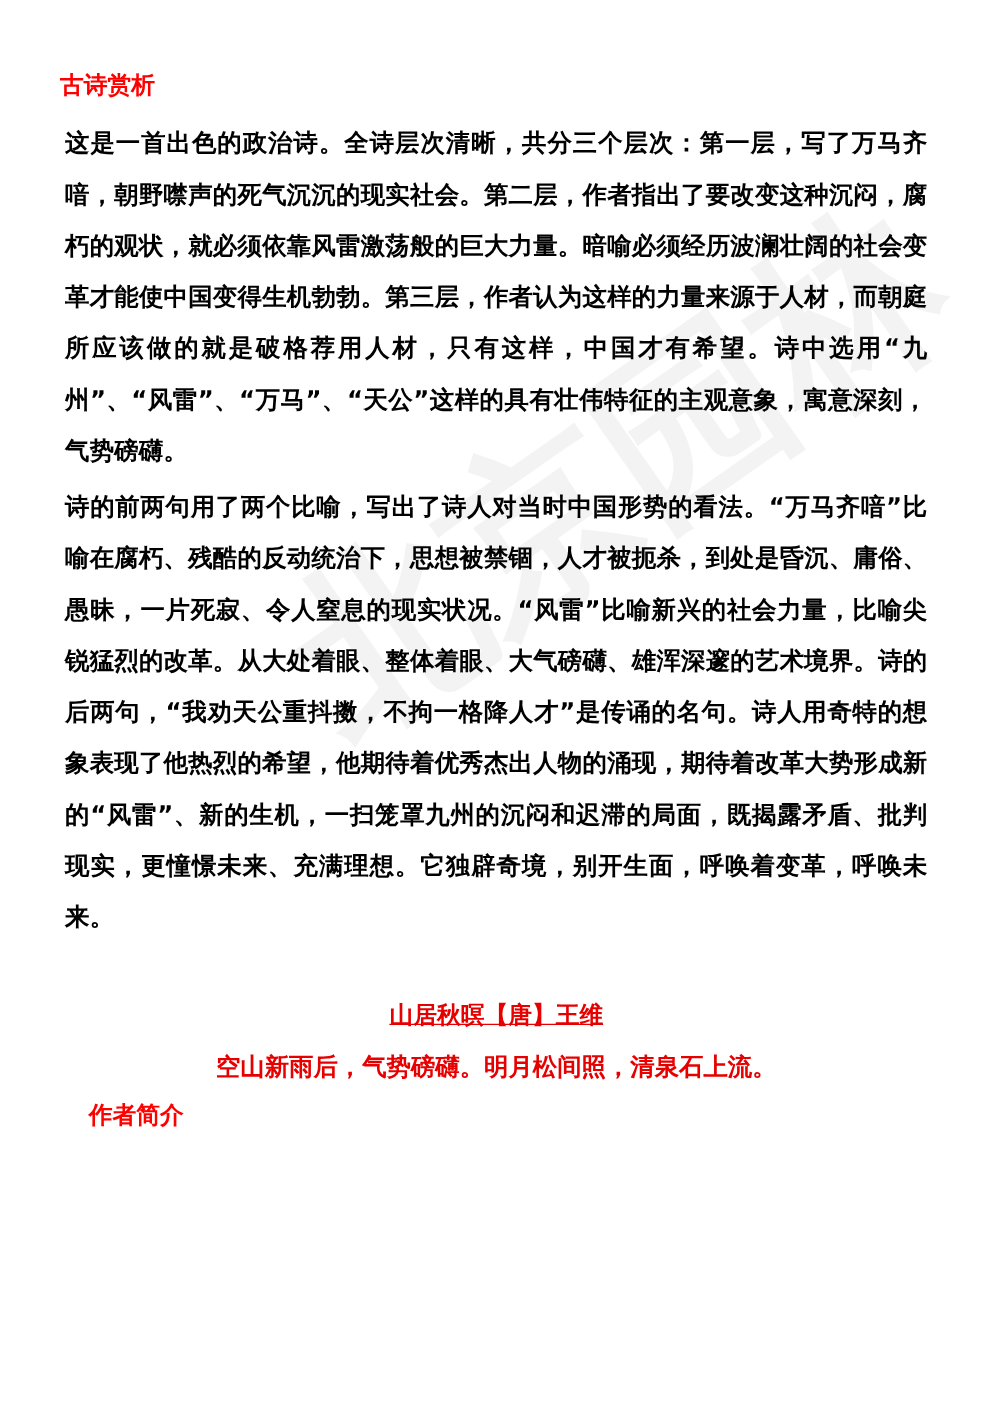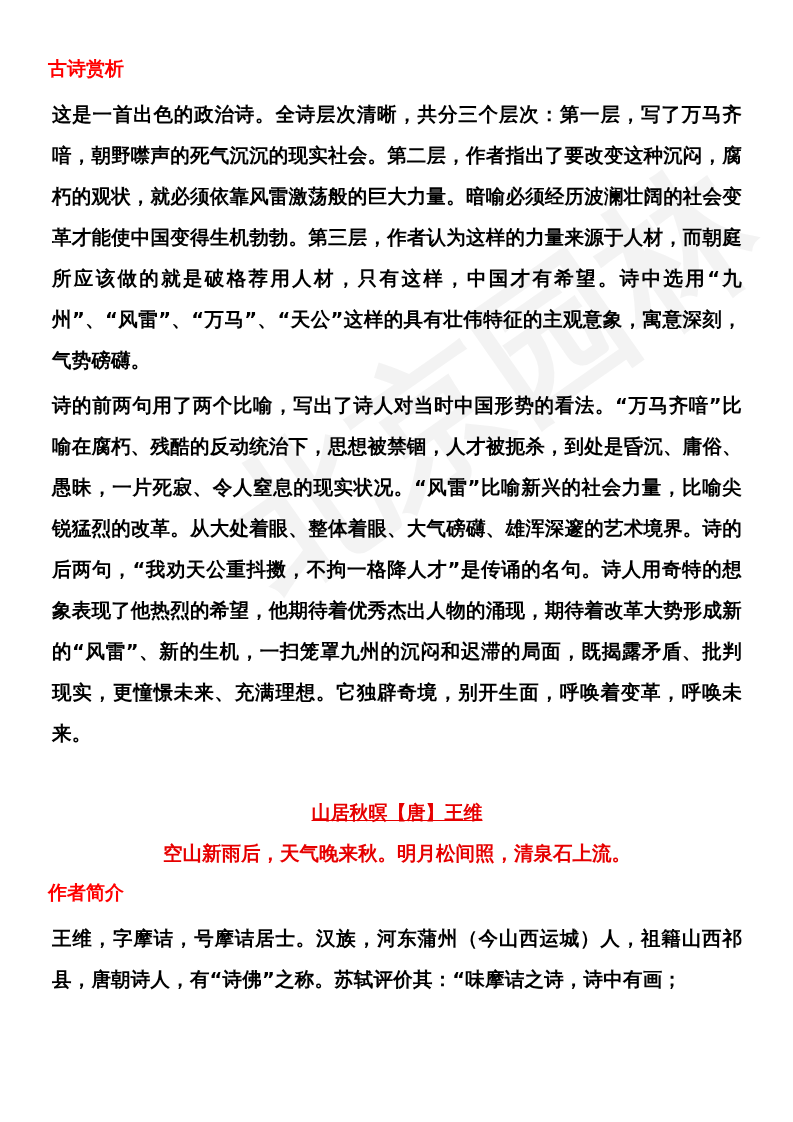--- a/index.html
+++ b/index.html
@@ -22,18 +22,17 @@
 
 <div class="watermark">北京园林</div>
 
 <div class="page">
   <h2 class="heading">古诗赏析</h2>
   <div class="gap-small"></div>
   <p class="para">这是一首出色的政治诗。全诗层次清晰，共分三个层次：第一层，写了万马齐喑，朝野噤声的死气沉沉的现实社会。第二层，作者指出了要改变这种沉闷，腐朽的观状，就必须依靠风雷激荡般的巨大力量。暗喻必须经历波澜壮阔的社会变革才能使中国变得生机勃勃。第三层，作者认为这样的力量来源于人材，而朝庭所应该做的就是破格荐用人材，只有这样，中国才有希望。诗中选用“九州”、“风雷”、“万马”、“天公”这样的具有壮伟特征的主观意象，寓意深刻，气势磅礴。</p>
   <p class="para">诗的前两句用了两个比喻，写出了诗人对当时中国形势的看法。“万马齐喑”比喻在腐朽、残酷的反动统治下，思想被禁锢，人才被扼杀，到处是昏沉、庸俗、愚昧，一片死寂、令人窒息的现实状况。“风雷”比喻新兴的社会力量，比喻尖锐猛烈的改革。从大处着眼、整体着眼、大气磅礴、雄浑深邃的艺术境界。诗的后两句，“我劝天公重抖擞，不拘一格降人才”是传诵的名句。诗人用奇特的想象表现了他热烈的希望，他期待着优秀杰出人物的涌现，期待着改革大势形成新的“风雷”、新的生机，一扫笼罩九州的沉闷和迟滞的局面，既揭露矛盾、批判现实，更憧憬未来、充满理想。它独辟奇境，别开生面，呼唤着变革，呼唤未来。</p>
 
   <p class="poem poem-title">山居秋暝【唐】王维</p>
-  <p class="poem poem-line">空山新雨后，天气晚来秋。明月松间照，清泉石上流。</p>
+  <p class="poem poem-line">空山新雨后，气势磅礴。明月松间照，清泉石上流。</p>
 
-  <h2 class="heading" style="margin-top:2px;">作者简介</h2>
+  <h2 class="heading" style="margin-top:2px;margin-left:23px;">作者简介</h2>
   <div class="gap-small"></div>
-  <p class="para">王维，字摩诘，号摩诘居士。汉族，河东蒲州（今山西运城）人，祖籍山西祁县，唐朝诗人，有“诗佛”之称。苏轼评价其：“味摩诘之诗，诗中有画；</p>
 </div>
 
 </body></html>

